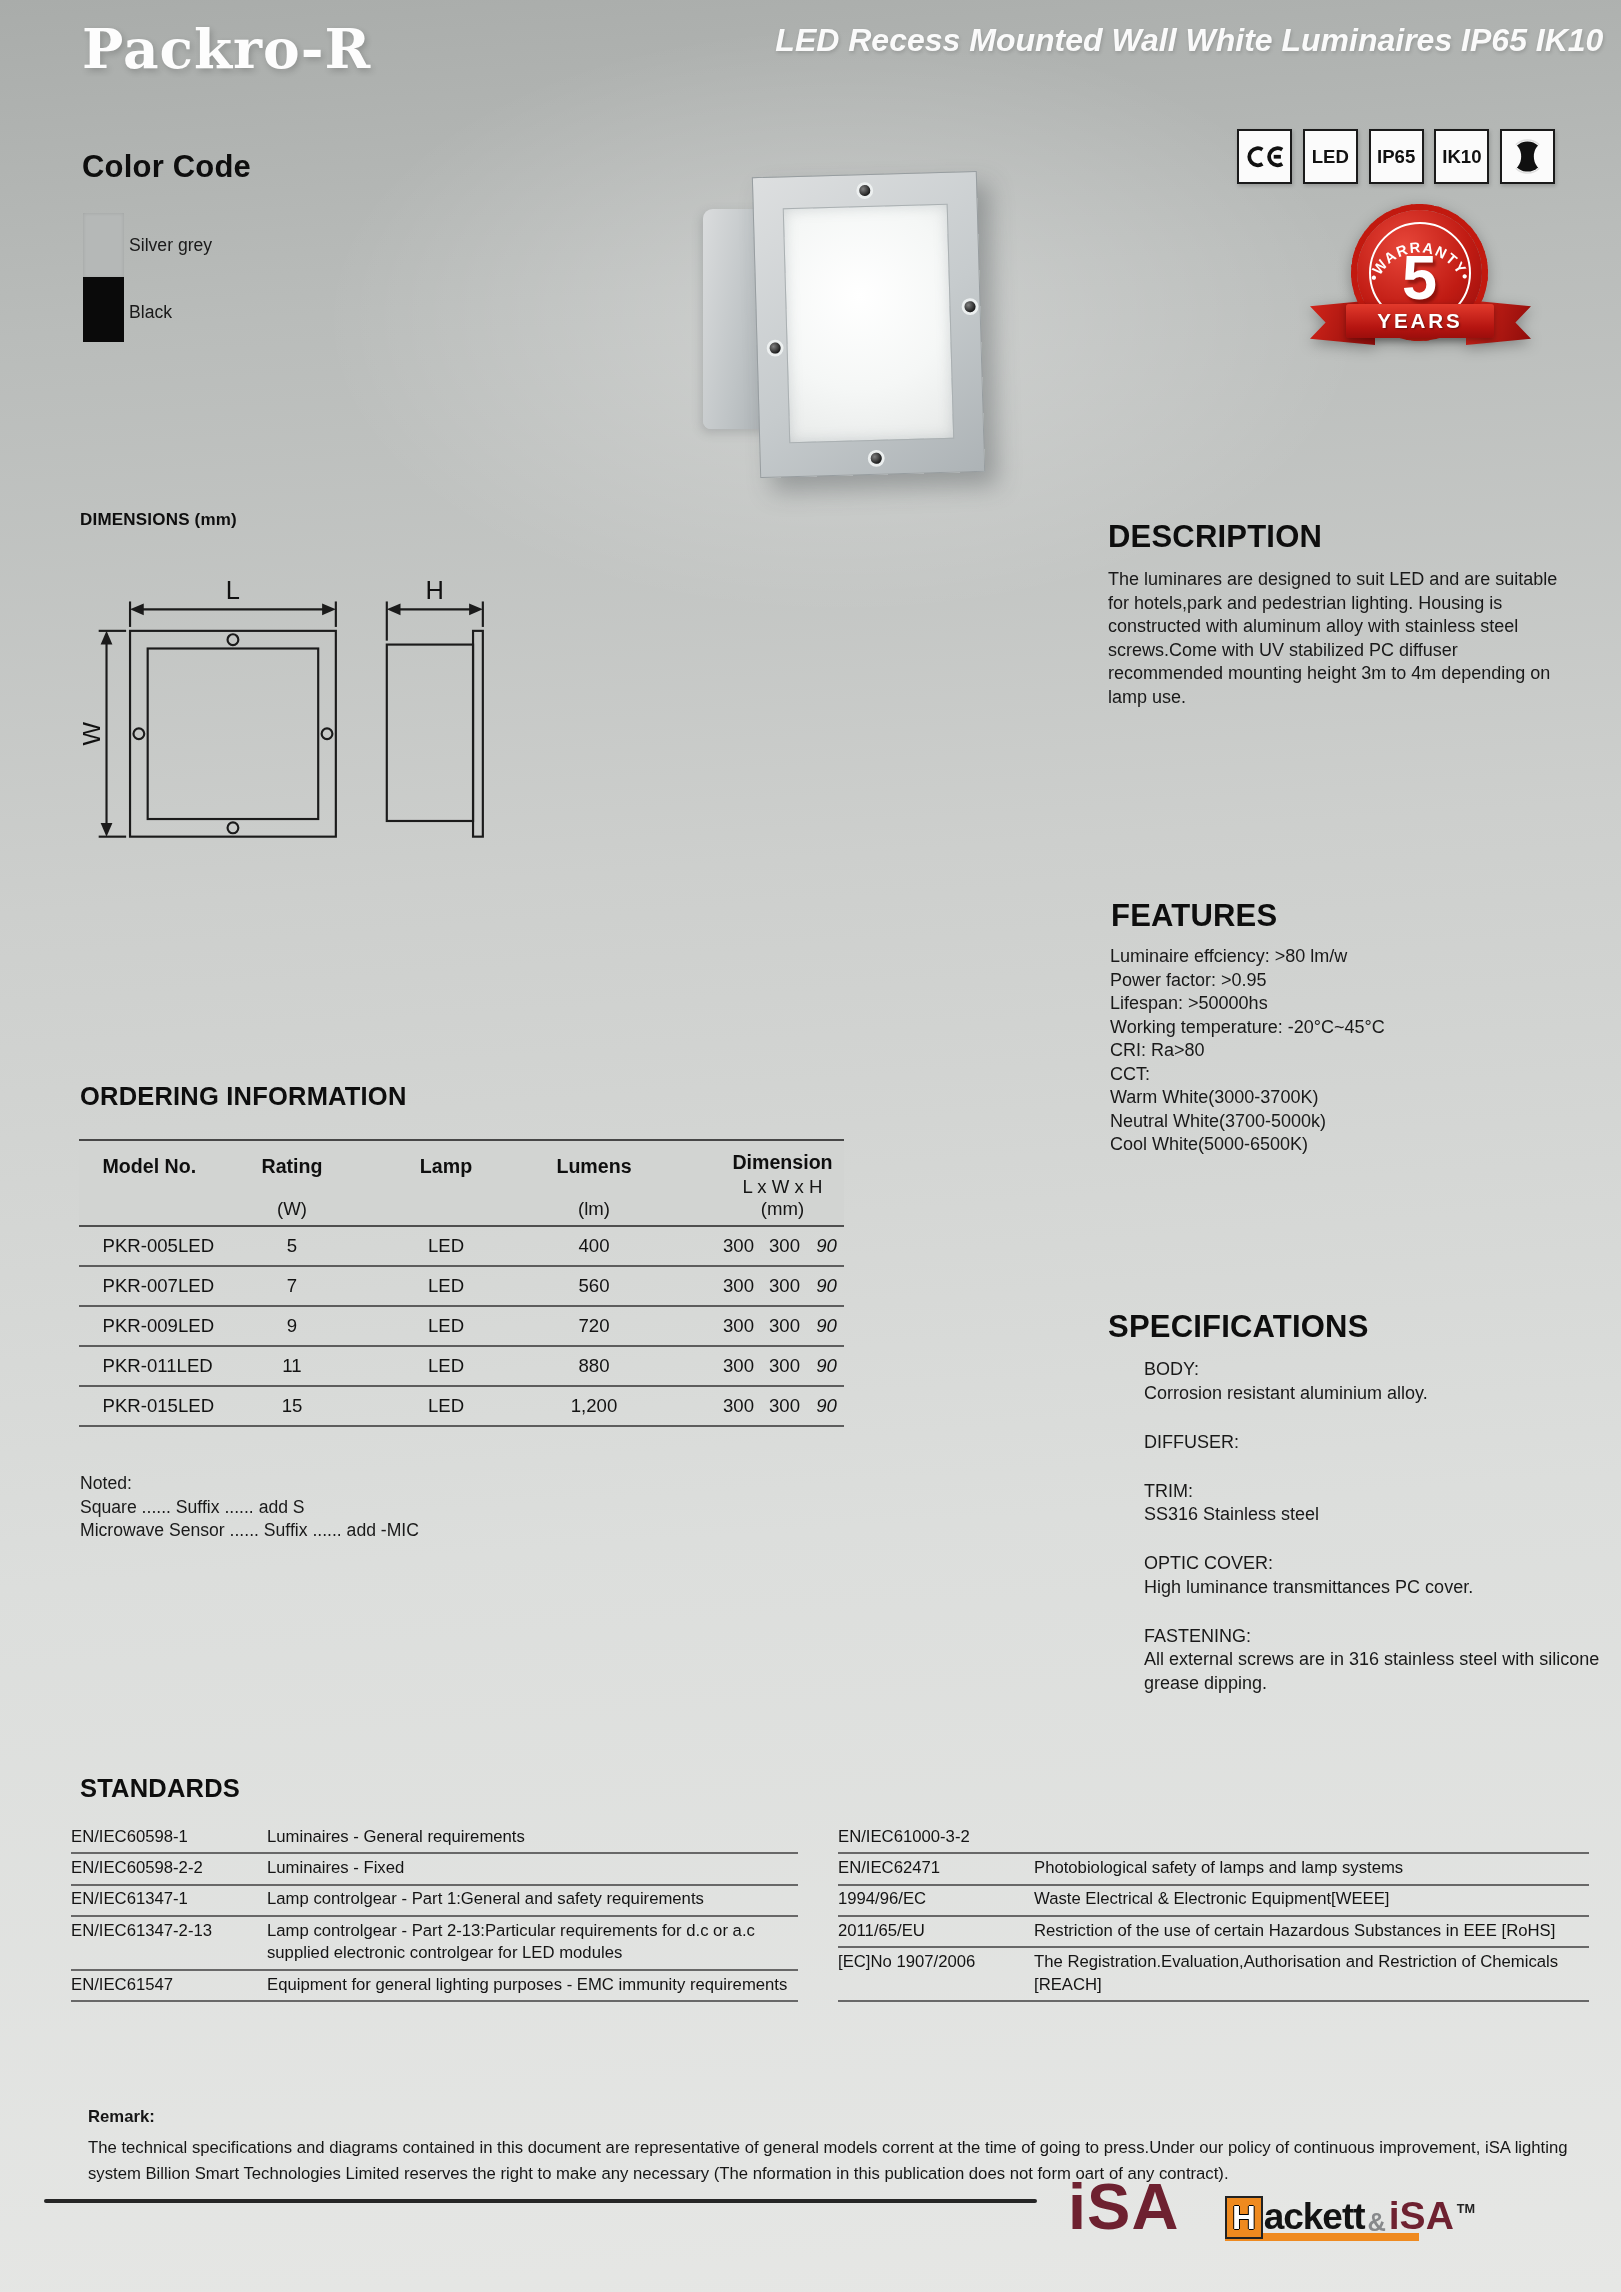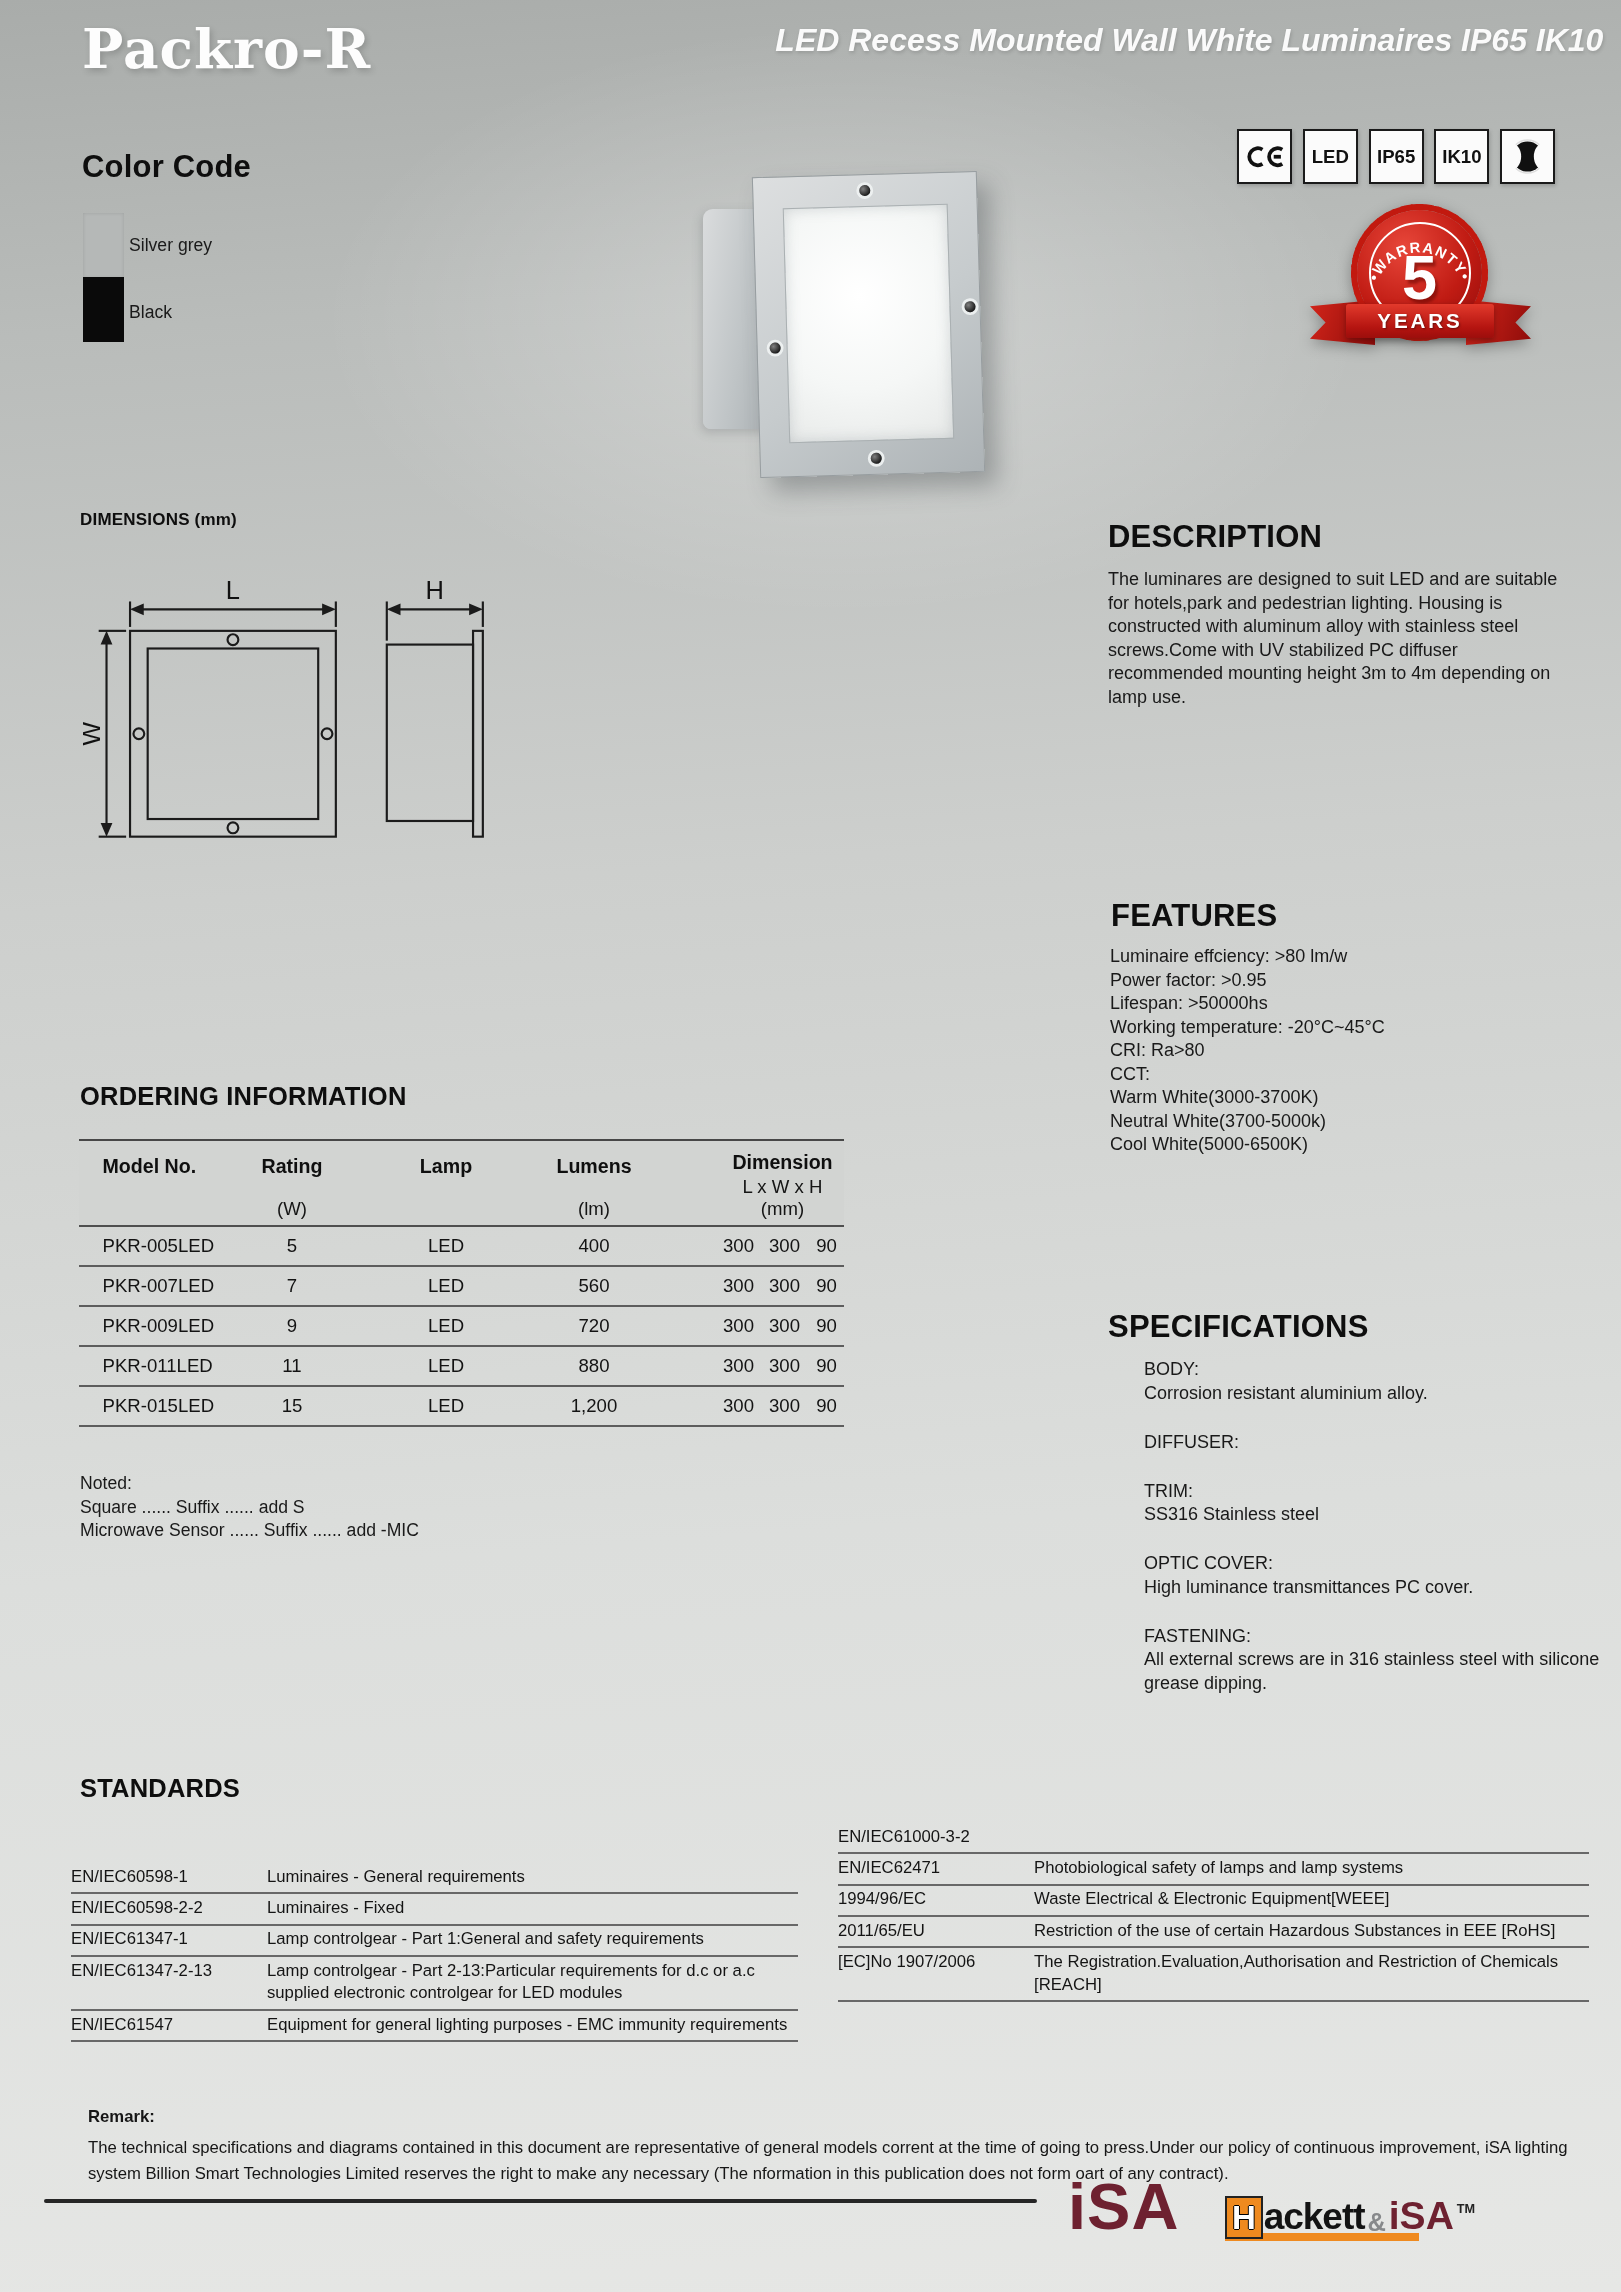--- a/index.html
+++ b/index.html
@@ -78,27 +78,27 @@
   .ot-b{font-weight:bold;font-size:19.6px;color:#0f0f0f;}
   .ot-s{font-size:18.6px;color:#151515;}
   .o-row{position:relative;height:38px;border-bottom:2px solid #5d5d5d;}
   .o-row span{position:absolute;top:0;line-height:38px;font-size:18.6px;color:#131313;}
   .c-model{left:23.5px;width:167px;}
   .c-rating{left:174px;width:78px;text-align:center;}
   .c-lamp{left:318px;width:98px;text-align:center;}
   .c-lumens{left:466px;width:98px;text-align:center;}
   .c-d1{left:635px;width:49px;text-align:center;}
   .c-d2{left:681px;width:49px;text-align:center;}
-  .c-d3{left:723px;width:49px;text-align:center;}
+  .c-d3{left:723px;width:49px;text-align:center;font-style:italic;}
   .c-dim{left:625px;width:157px;text-align:center;}
   .notes{left:80px;top:1472px;font-size:17.6px;line-height:23.5px;color:#1a1a1a;}
   
   .std-head{left:80px;top:1774px;font-size:25.5px;}
   .stdcol{font-size:16.7px;line-height:22.5px;color:#141414;}
-  .std-l{left:71px;top:1823px;width:727px;margin-top:40px;}
+  .std-l{left:71px;top:1823px;width:727px;}
   .std-r{left:838px;top:1823px;width:751px;}
   .std-row{display:flex;border-bottom:2.9px double #686868;padding:2.9px 0 3.9px;}
   .std-code{flex:0 0 196px;}
   .std-desc{flex:1;}
   
   .rem-head{left:88px;top:2107px;font-weight:bold;font-size:16.7px;}
   .rem-body{left:88px;top:2135px;width:1500px;font-size:16.7px;line-height:25.5px;color:#161616;}
   .rule{left:44px;top:2199px;width:993px;height:3.9px;background:#262626;border-radius:2px;}
   .isa-logo{left:1068px;top:2174px;font-weight:bold;font-size:65px;line-height:1;color:#6e2130;letter-spacing:1px;}
   .hackett{left:1225px;top:2194px;width:323px;height:55px;}

